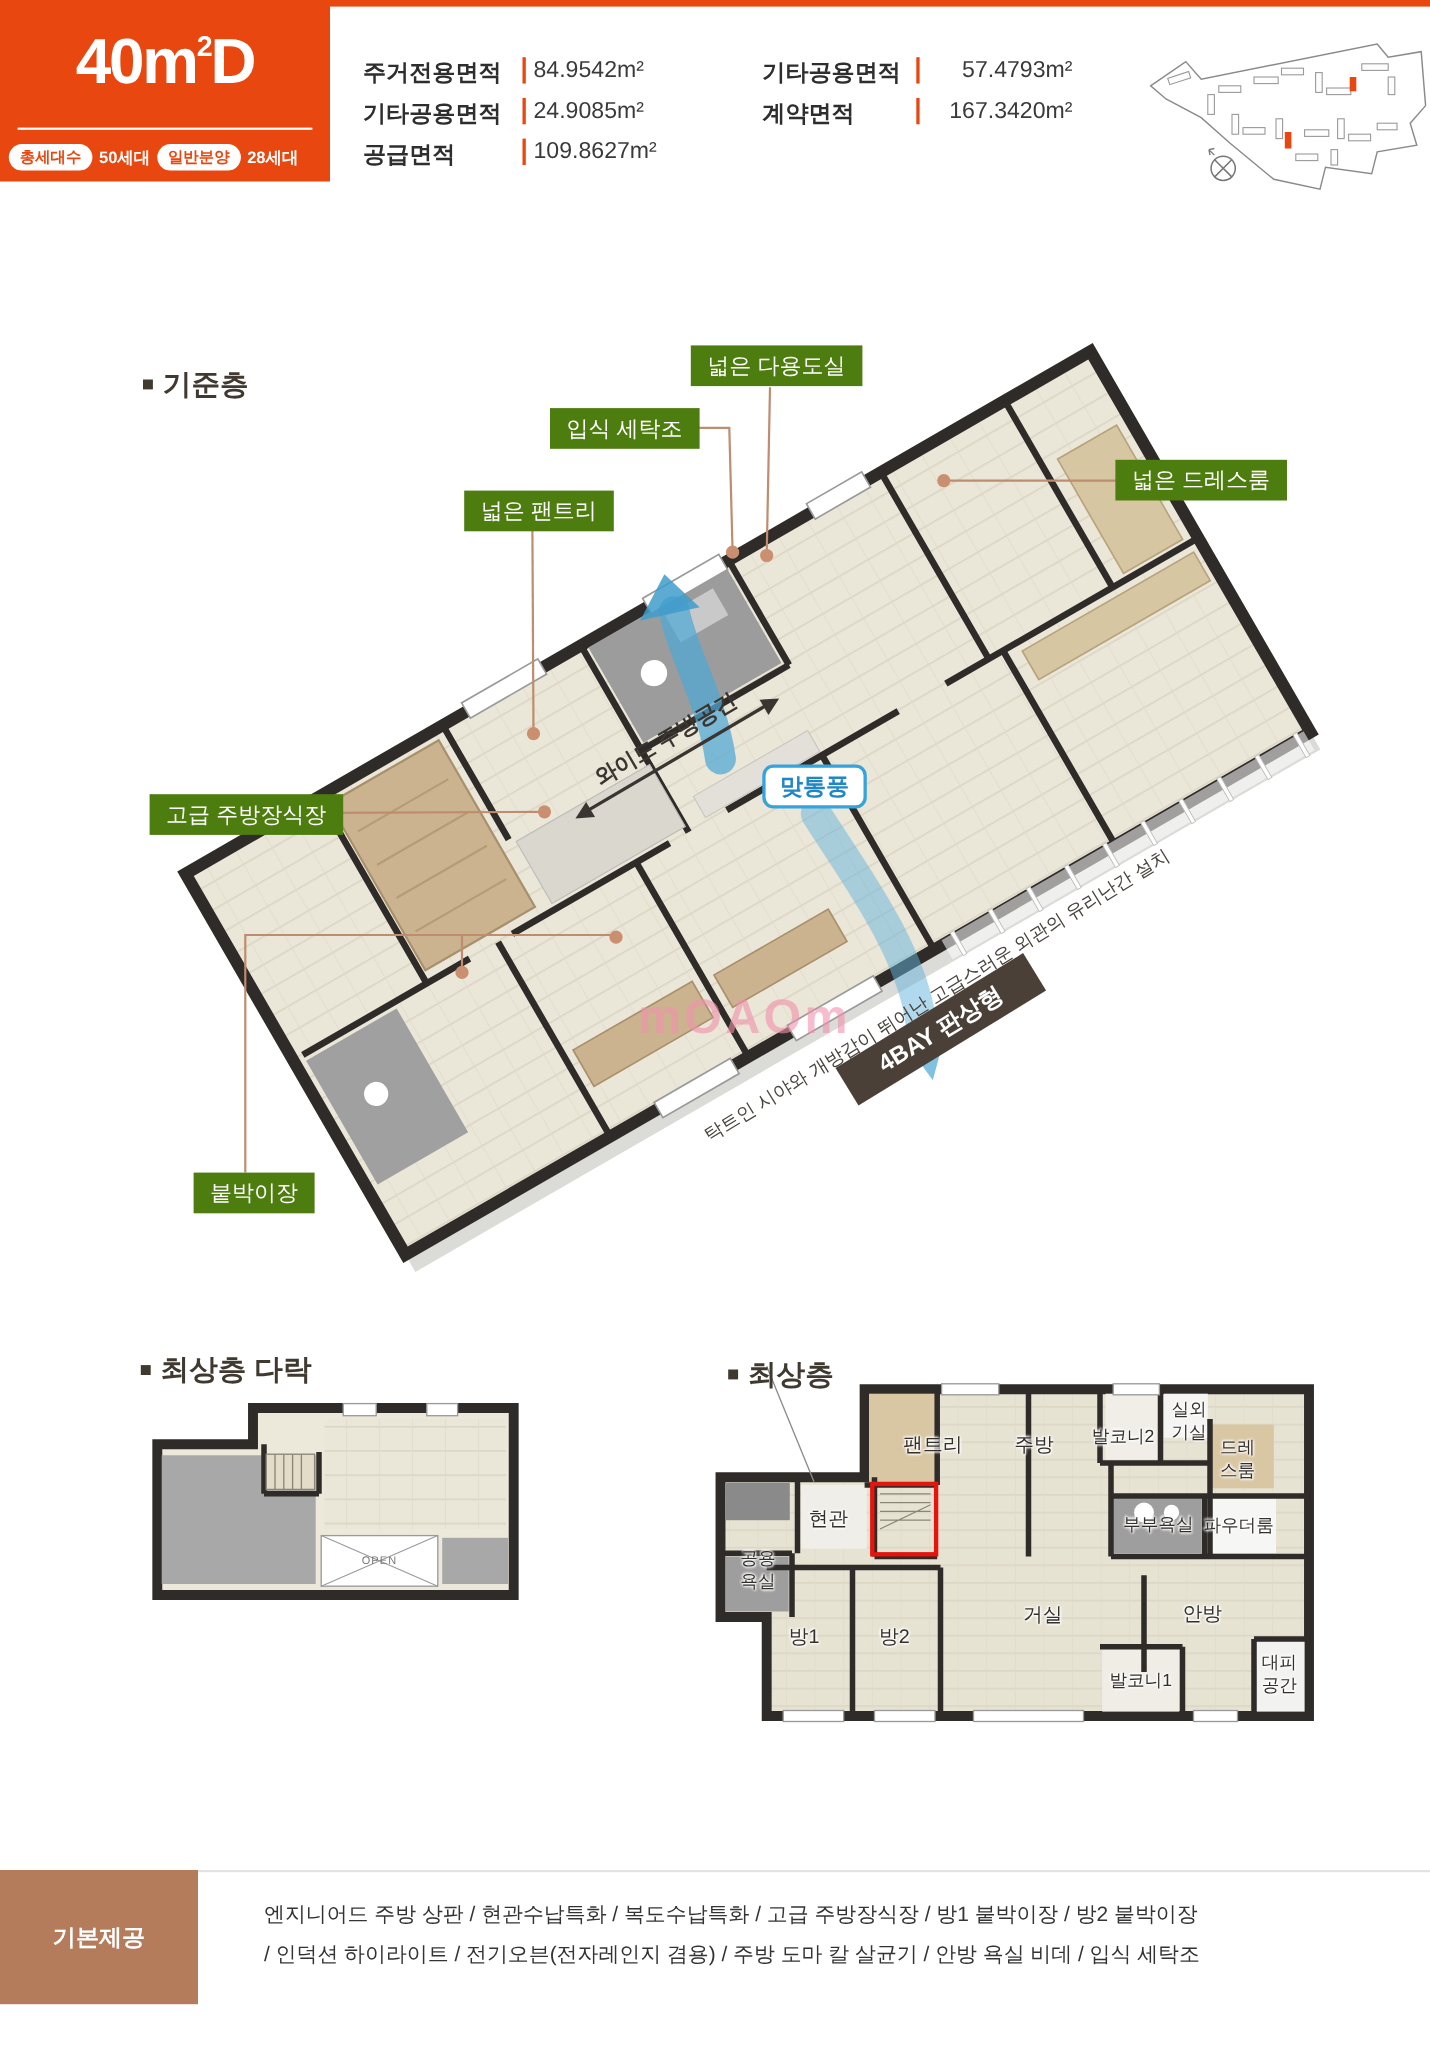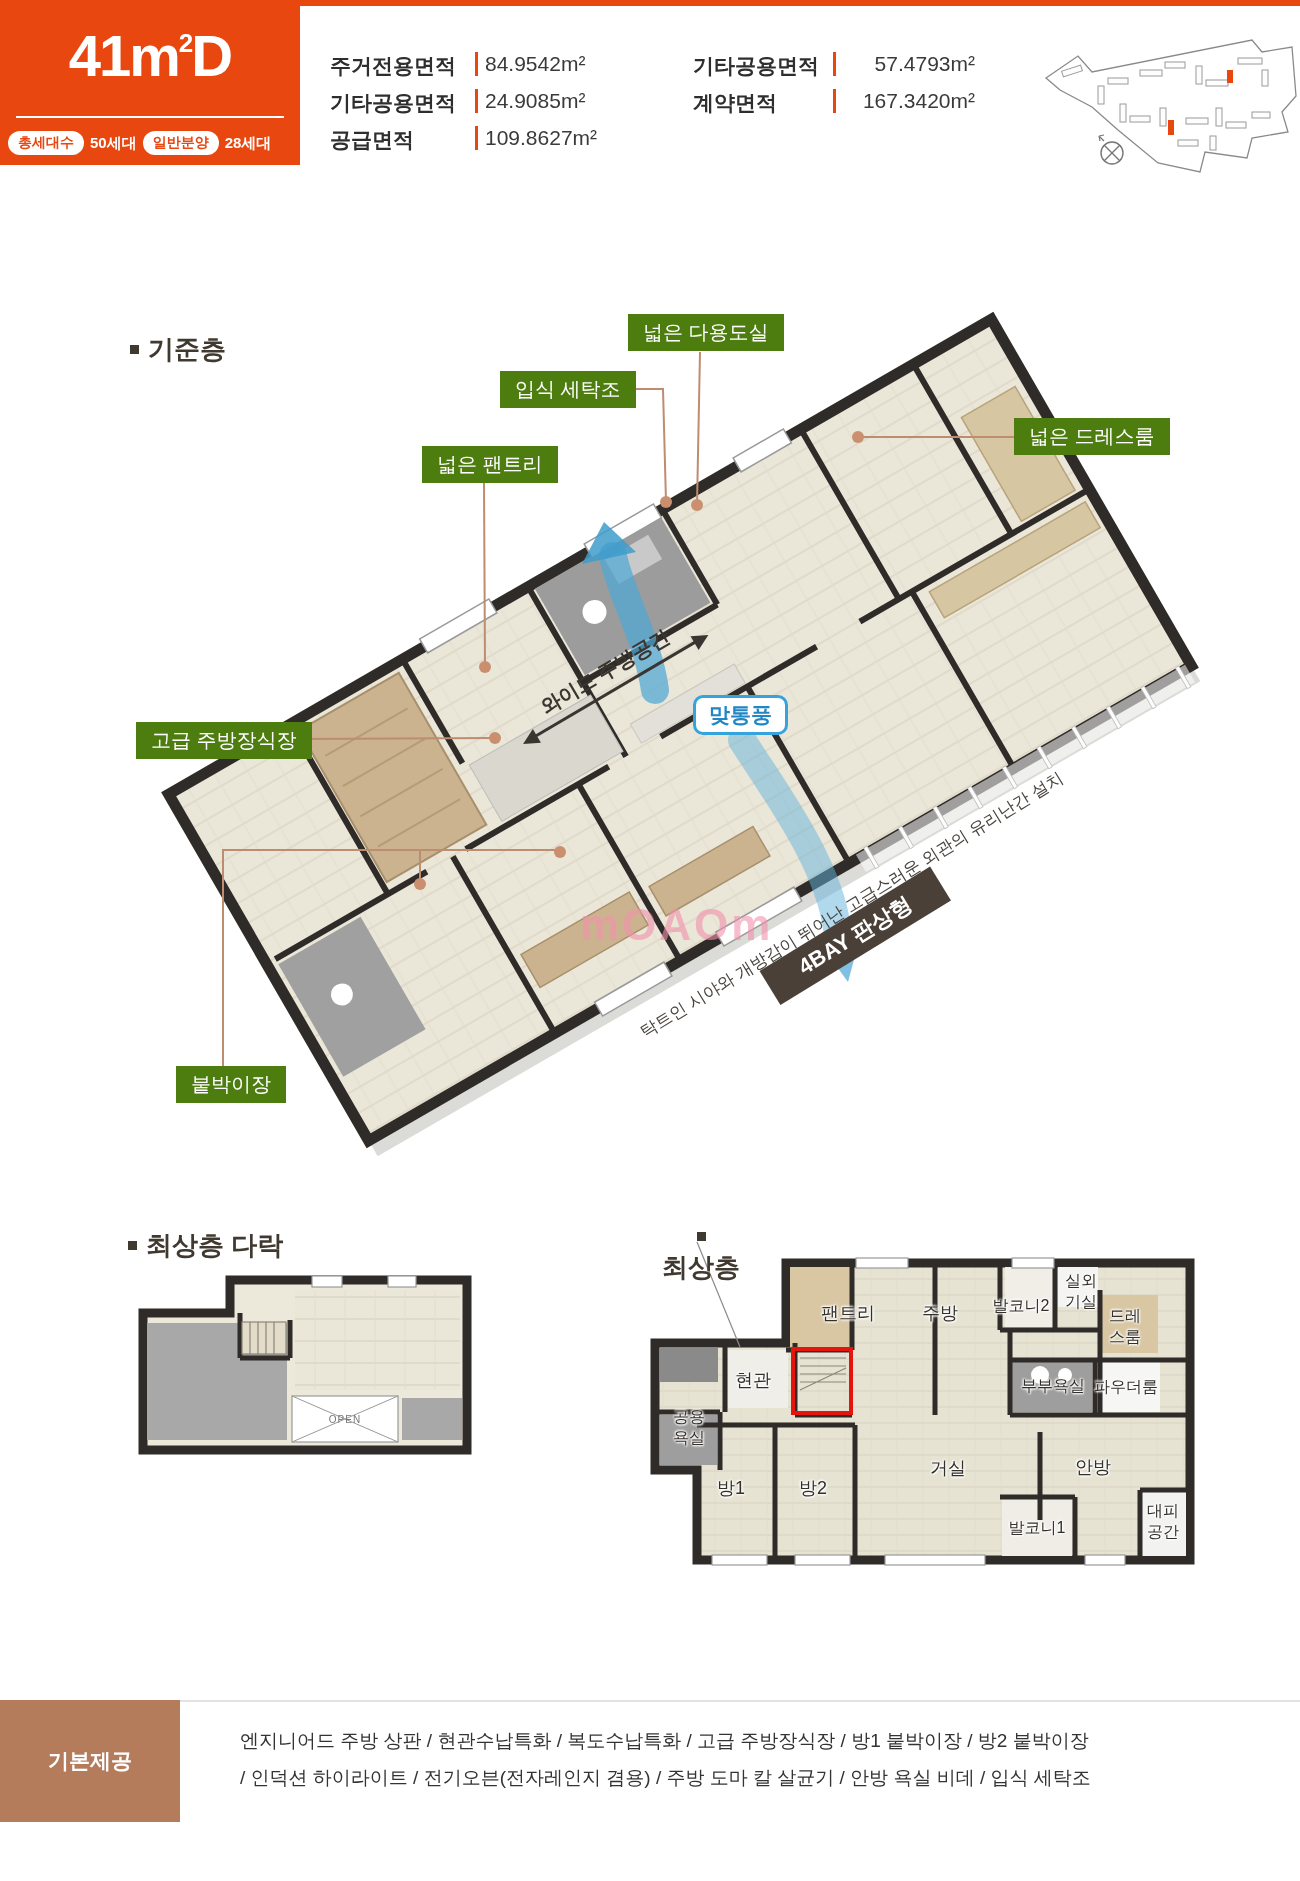--- a/index.html
+++ b/index.html
@@ -246,21 +246,21 @@
         <rect x="712" y="1555" width="55" height="10"></rect>
         <rect x="795" y="1555" width="55" height="10"></rect>
         <rect x="885" y="1555" width="100" height="10"></rect>
         <rect x="1085" y="1555" width="40" height="10"></rect>
       </g>
     </g>
   </svg>
 
   <div class="abs topstrip"></div>
   <div class="abs hero">
-    <div class="hero-title"><span>41m</span><span class="sup2">2</span><span>D</span></div>
+    <div class="hero-title"><span>40m</span><span class="sup2">2</span><span>D</span></div>
     <div class="hero-divider"></div>
     <div class="hero-badges">
       <span class="pill">총세대수</span>
       <span class="pill-val">50세대</span>
       <span class="pill">일반분양</span>
       <span class="pill-val">28세대</span>
     </div>
   </div>
 
   <div class="abs area-label" style="left:330px;top:52px;">주거전용면적</div>
@@ -282,21 +282,21 @@
   <div class="abs area-value" style="left:485px;top:126px;width:110px;">109.8627m²</div>
 
   <div class="abs sec-header" style="left:130px;top:332px;">
     <span class="sec-bullet"></span>
     <span>기준층</span>
   </div>
   <div class="abs sec-header" style="left:128px;top:1228px;">
     <span class="sec-bullet"></span>
     <span>최상층 다락</span>
   </div>
-  <div class="abs sec-header" style="left:662px;top:1232px;flex-direction:column;">
+  <div class="abs sec-header" style="left:662px;top:1232px;">
     <span class="sec-bullet"></span>
     <span>최상층</span>
   </div>
 
   <div class="abs callout" style="left:628px;top:314px;">넓은 다용도실</div>
   <div class="abs callout" style="left:500px;top:371px;">입식 세탁조</div>
   <div class="abs callout" style="left:422px;top:446px;">넓은 팬트리</div>
   <div class="abs callout" style="left:1014px;top:418px;">넓은 드레스룸</div>
   <div class="abs callout" style="left:136px;top:722px;">고급 주방장식장</div>
   <div class="abs callout" style="left:176px;top:1066px;">붙박이장</div>

